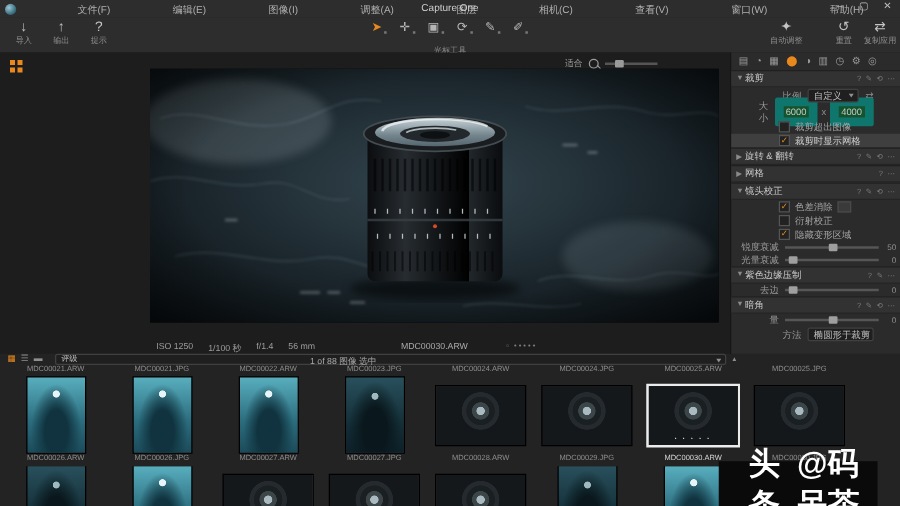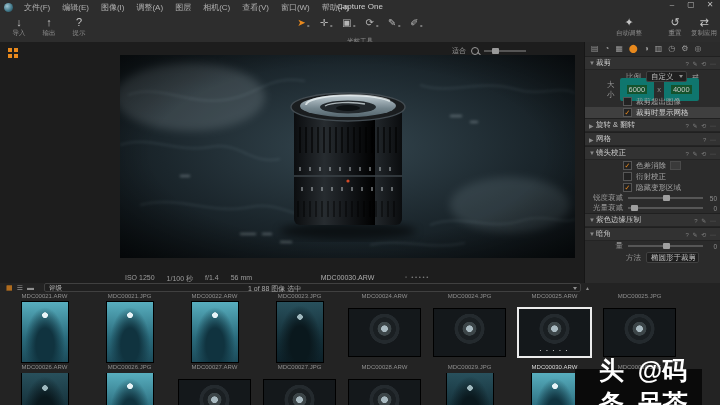--- a/index.html
+++ b/index.html
@@ -1,21 +1,21 @@
 <!DOCTYPE html>
 <html><head>
 <meta charset="utf-8">
 <style>
   html,body{margin:0;padding:0;background:#111;}
   #app{position:relative;width:720px;height:405px;background:#262626;overflow:hidden;
        font-family:"Liberation Sans","DejaVu Sans",sans-serif;color:#b5b5b5;
        -webkit-font-smoothing:antialiased;}
   
   .menubar{position:absolute;left:0;top:0;width:720px;height:14px;background:#2d2d2d;
-           display:flex;align-items:center;font-size:8px;color:#b0b0b0;}
+           display:flex;align-items:center;font-size:8px;color:#b0b0b0;gap:38px;}
   .logo{width:9px;height:9px;border-radius:50%;margin:0 5px 0 4px;
         background:radial-gradient(circle at 35% 35%,#9fc5d2,#3d7485 60%,#1d3d49);}
   .menu-item{padding:0 6px;white-space:nowrap;cursor:default;}
   .win-title{position:absolute;left:50%;transform:translateX(-50%);top:2px;font-size:8px;color:#cfcfcf;}
   .winctl{position:absolute;right:4px;top:0;display:flex;gap:7px;font-size:8px;color:#bdbdbd;}
   .winctl span{width:12px;text-align:center;}
   
   .toolbar{position:absolute;left:0;top:14px;width:720px;height:28px;background:#2d2d2d;
            border-bottom:1px solid #1e1e1e;}
   .tb-btn{position:absolute;top:2px;width:30px;text-align:center;}
@@ -370,20 +370,27 @@
           <span class="knob" style="left:4%"></span>
         </span>
       <span class="sval">0</span>
     </div>
 
     <div class="sect">
       <span class="chev">▼</span>
       <span class="t">紫色边缘压制</span>
       <span class="acts">? ✎ ⋯</span>
     </div>
+    <div class="srow">
+      <span class="plab">去边</span>
+      <span class="track">
+          <span class="knob" style="left:4%"></span>
+        </span>
+      <span class="sval">0</span>
+    </div>
 
     <div class="sect">
       <span class="chev">▼</span>
       <span class="t">暗角</span>
       <span class="acts">? ✎ ⟲ ⋯</span>
     </div>
     <div class="srow">
       <span class="plab">量</span>
       <span class="track">
           <span class="knob" style="left:46%"></span>

